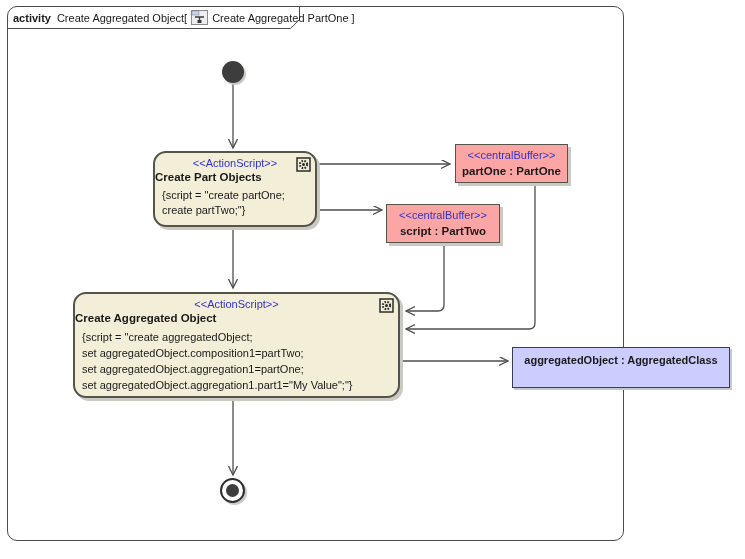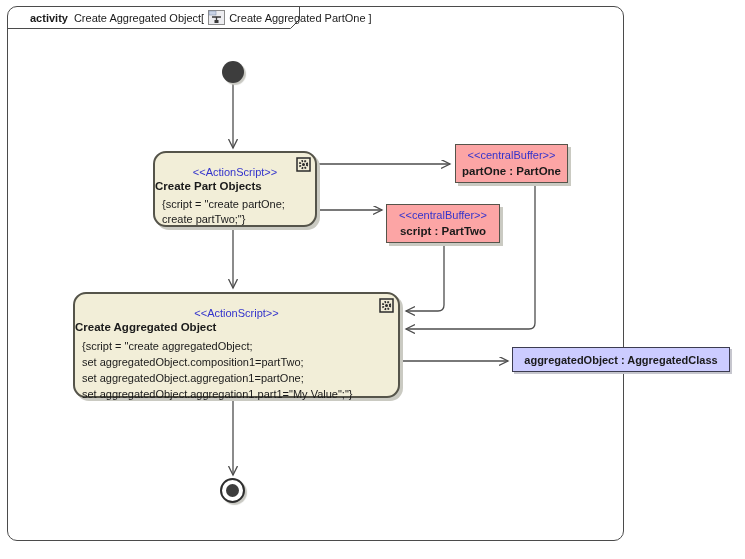--- a/index.html
+++ b/index.html
@@ -6,45 +6,45 @@
   #canvas{
     position:relative;width:745px;height:559px;background:#ffffff;
     font-family:"Liberation Sans","DejaVu Sans",sans-serif;color:#1a1a1a;overflow:hidden;
   }
   
   .frame{
     position:absolute;left:7px;top:6px;width:615px;height:533px;
     border:1px solid #4b4b4b;border-radius:10px;background:#ffffff;z-index:0;
   }
   .frame-title{
-    position:absolute;left:30px;top:9px;height:17px;z-index:3;
+    position:absolute;left:13px;top:9px;height:17px;z-index:3;
     display:flex;align-items:center;gap:4px;font-size:11px;white-space:nowrap;
   }
   .frame-title .kw{font-weight:bold;margin-right:2px;}
   
   svg.overlay{position:absolute;left:0;top:0;z-index:1;}
   
   .action{
     position:absolute;background:#f2eed8;border:2px solid #55544a;border-radius:13px;
     box-shadow:3px 3px 0 #cacac2;z-index:2;box-sizing:border-box;
   }
   .buffer{
     position:absolute;background:#fca5a5;border:1.5px solid #55544a;
     box-shadow:3px 3px 0 #cacac2;z-index:2;box-sizing:border-box;text-align:center;
   }
-  .stereo{color:#3333cc;text-align:center;font-size:11px;padding-top:12px;line-height:14px;}
+  .stereo{color:#3333cc;text-align:center;font-size:11px;padding-top:3px;line-height:14px;}
   .node-title{font-weight:bold;font-size:11.5px;line-height:15px;}
   .script{font-size:11px;line-height:15px;padding:3px 4px 0 7px;}
   .script div{white-space:nowrap;}
   .gear{position:absolute;top:4px;right:4px;}
   .buffer .stereo{padding-top:2px;line-height:16px;}
   .buffer .node-title{line-height:16px;}
   
   .objnode{
-    position:absolute;left:512px;top:347px;width:218px;height:25px;
+    position:absolute;left:512px;top:347px;width:218px;height:41px;
     background:#ccccff;border:1px solid #3c3c50;box-shadow:2px 2px 0 #c6c6ce;
     font-weight:bold;font-size:11px;text-align:center;line-height:24px;z-index:2;
     box-sizing:border-box;white-space:nowrap;
   }
   
   .initial{
     position:absolute;left:222px;top:61px;width:22px;height:22px;border-radius:50%;
     background:#3d3d3d;box-shadow:2px 2px 1px #c8c8c2;z-index:2;
   }
   .final{

